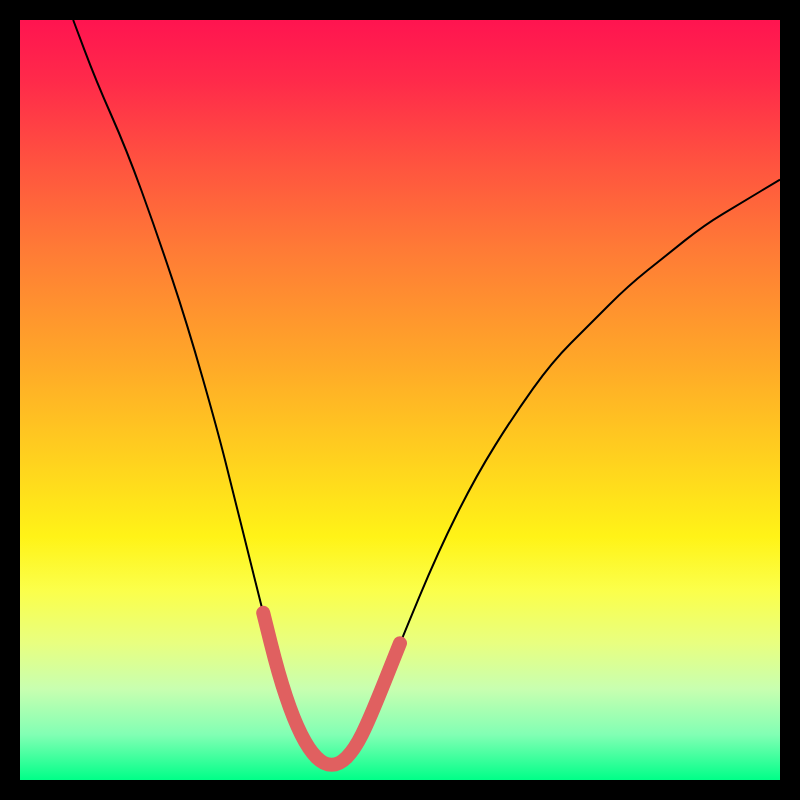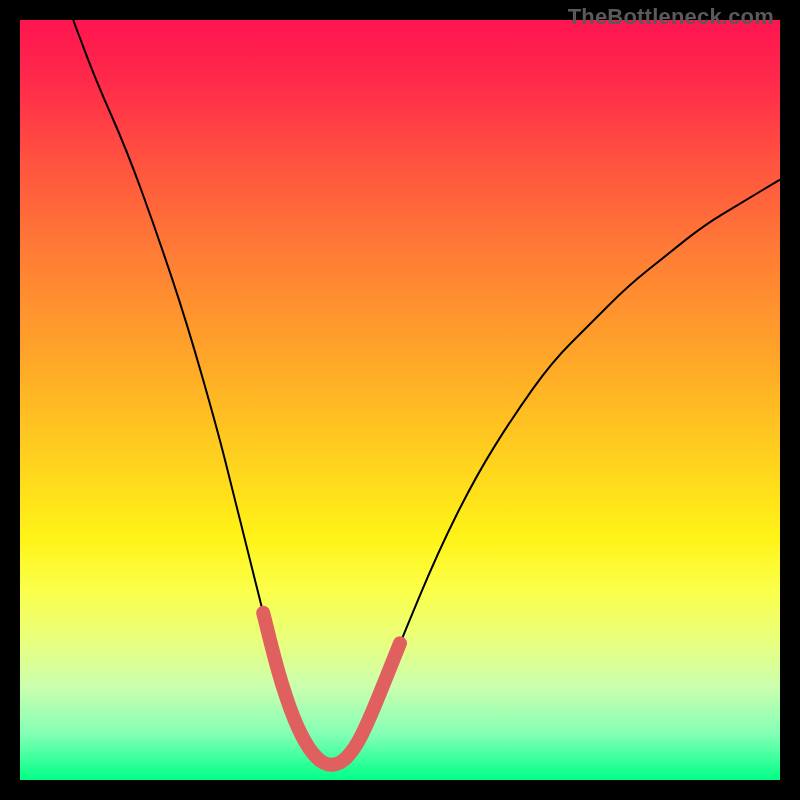--- a/index.html
+++ b/index.html
@@ -74,14 +74,13 @@
 </head>
 <body>
 
 <div class="frame">
   <div class="plot">
     <svg class="curve" viewBox="0 0 760 760">
       <path id="thin-path" class="thin" d="M 53.2 0 Q 53.2 0 64.6 30.399999999999977 Q 76 60.799999999999955 91.2 95 Q 106.4 129.20000000000005 121.6 171.00000000000006 Q 136.79999999999998 212.80000000000007 152 258.40000000000003 Q 167.2 304 182.39999999999998 357.2 Q 197.6 410.4 205.2 440.79999999999995 Q 212.8 471.2 220.4 501.6 Q 228 532 235.60000000000002 562.4 Q 243.20000000000002 592.8 250.8 623.2 Q 258.40000000000003 653.6 266 676.4000000000001 Q 273.59999999999997 699.2 281.2 714.4000000000001 Q 288.8 729.6 296.4 737.2 Q 304 744.8 311.6 744.8 Q 319.2 744.8 326.79999999999995 737.2 Q 334.4 729.6 342 714.4000000000001 Q 349.6 699.2 364.8 661.2 Q 380 623.2 399 577.6 Q 418.00000000000006 532 437 494 Q 456 456 475 425.6 Q 494 395.2 513 368.59999999999997 Q 532 341.99999999999994 551 323 Q 570 304 589 285 Q 608 266 627 250.8 Q 646 235.60000000000002 665 220.40000000000003 Q 684 205.20000000000005 703 193.8 Q 722 182.39999999999998 741 171 L 760 159.60000000000002"></path>
       <path id="thick-path" class="thick" d="M 243.20000000000002 592.8 Q 243.20000000000002 592.8 250.8 623.2 Q 258.40000000000003 653.6 266 676.4000000000001 Q 273.59999999999997 699.2 281.2 714.4000000000001 Q 288.8 729.6 296.4 737.2 Q 304 744.8 311.6 744.8 Q 319.2 744.8 326.79999999999995 737.2 Q 334.4 729.6 342 714.4000000000001 Q 349.6 699.2 364.8 661.2 L 380 623.2"></path>
     </svg>
   </div>
-  <div class="watermark">TheBottleneck.com</div>
 </div>
 
 </body></html>

